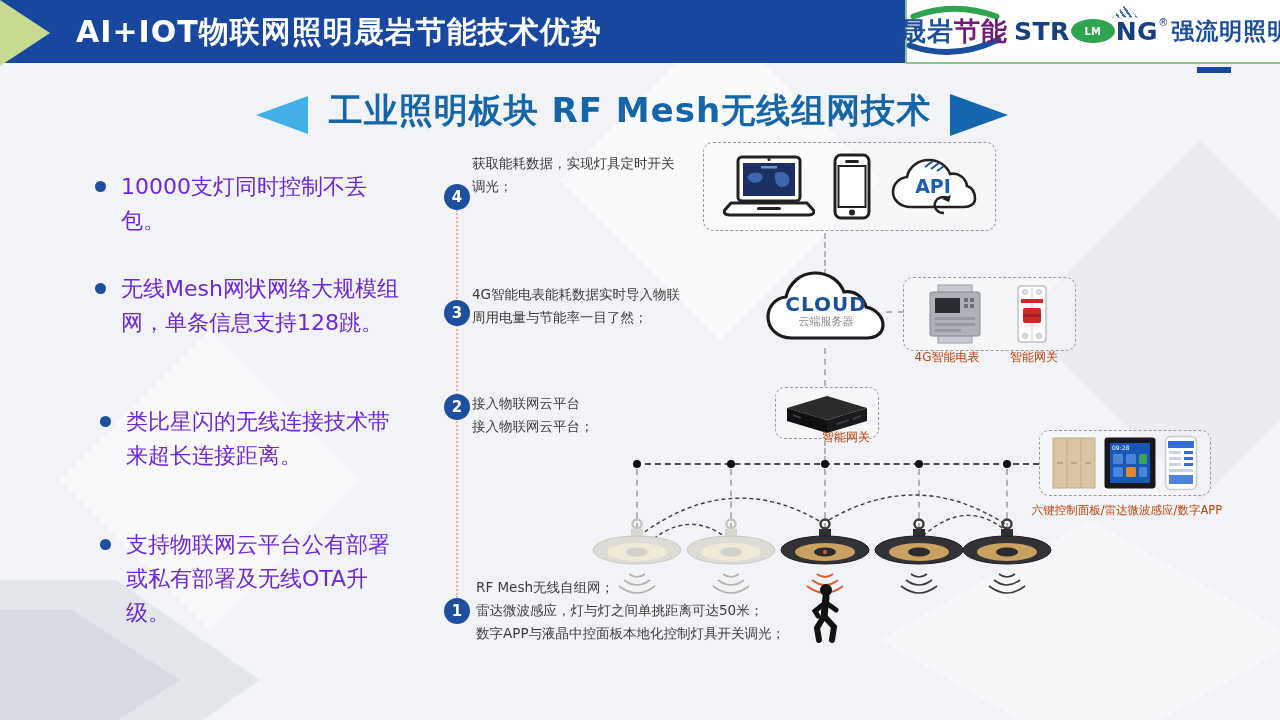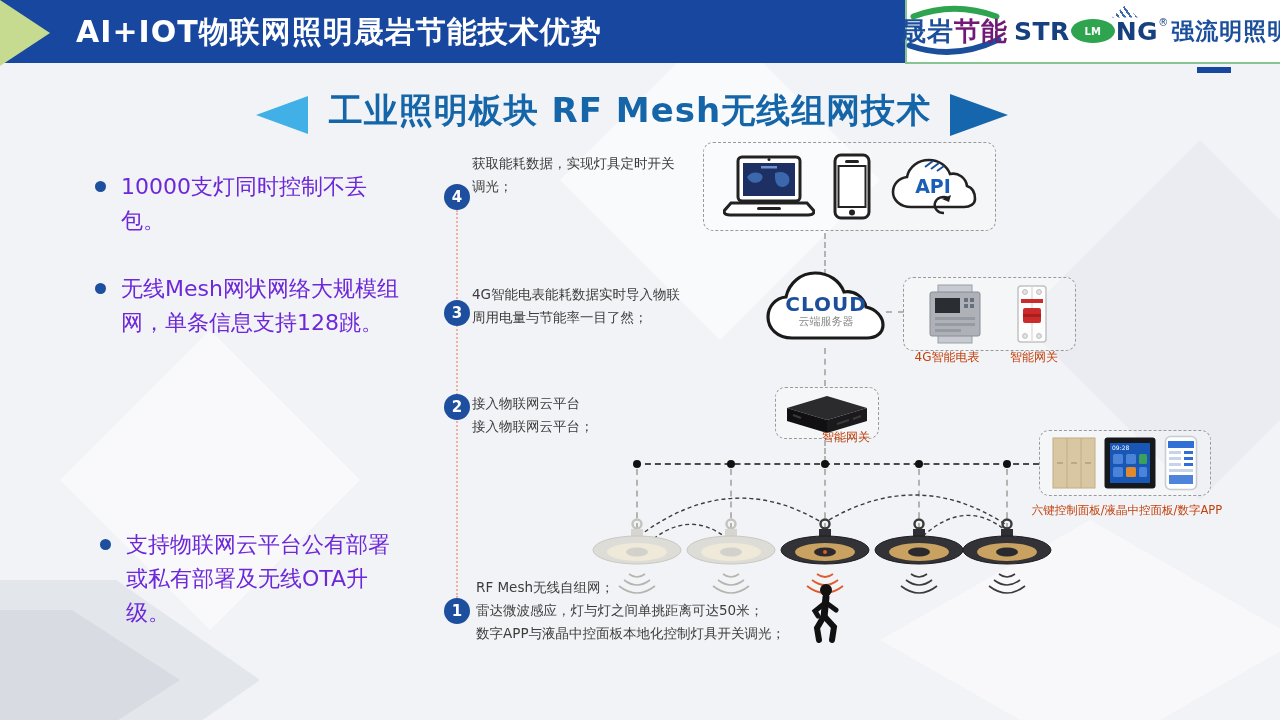--- a/index.html
+++ b/index.html
@@ -109,20 +109,24 @@
   <div class="abs tri-right"></div>
 
   <div class="abs bullet" style="left:95px;top:170px;">
     <span class="dot"></span>
     <span>10000支灯同时控制不丢包。</span>
   </div>
   <div class="abs bullet" style="left:95px;top:272px;">
     <span class="dot"></span>
     <span>无线Mesh网状网络大规模组网，单条信息支持128跳。</span>
   </div>
+  <div class="abs bullet" style="left:100px;top:405px;">
+    <span class="dot"></span>
+    <span>类比星闪的无线连接技术带来超长连接距离。</span>
+  </div>
   <div class="abs bullet" style="left:100px;top:528px;">
     <span class="dot"></span>
     <span>支持物联网云平台公有部署或私有部署及无线OTA升级。</span>
   </div>
 
   <div class="abs step-dotline"></div>
 
   <div class="abs step-circle" style="left:444px;top:184px;">4</div>
   <div class="abs step-text" style="left:472px;top:152px;">
     <div>获取能耗数据，实现灯具定时开关</div>
@@ -277,21 +281,21 @@
       <rect x="5" y="16" width="12" height="3" fill="#c7d3e8"></rect>
         <rect x="20" y="16" width="9" height="3" fill="#2f6fd6"></rect>
       <rect x="5" y="22" width="12" height="3" fill="#c7d3e8"></rect>
         <rect x="20" y="22" width="9" height="3" fill="#2f6fd6"></rect>
       <rect x="5" y="28" width="12" height="3" fill="#c7d3e8"></rect>
         <rect x="20" y="28" width="9" height="3" fill="#2f6fd6"></rect>
       <rect x="5" y="34" width="24" height="3" fill="#c7d3e8"></rect>
       <rect x="5" y="40" width="24" height="9" fill="#2f6fd6" opacity="0.85"></rect>
     </svg>
   </div>
-  <div class="abs dev-label" style="left:1022px;top:503px;width:210px;font-size:11.5px;">六键控制面板/液晶中控面板/数字APP</div>
+  <div class="abs dev-label" style="left:1022px;top:503px;width:210px;font-size:11.5px;">六键控制面板/雷达微波感应/数字APP</div>
 
   <svg class="abs" style="left:589px;top:516px;" width="96" height="88" viewBox="0 0 96 88">
     <circle cx="48" cy="8" r="4.5" fill="none" stroke="#c3c2bc" stroke-width="2.4"></circle>
     <rect x="42" y="13" width="12" height="8" fill="#d6d5cf"></rect>
     <ellipse cx="48" cy="34" rx="44" ry="14" fill="#dddcd6" stroke="#c9c8c2"></ellipse>
     <ellipse cx="48" cy="36" rx="30" ry="9" fill="#efe9da"></ellipse>
     <ellipse cx="48" cy="36" rx="11" ry="4.5" fill="#d2d1cb"></ellipse>
     <path d="M40 58 q8 6 16 0" fill="none" stroke="#b5b5af" stroke-width="1.6"></path>
     <path d="M35 64 q13 10 26 0" fill="none" stroke="#b5b5af" stroke-width="1.6"></path>
     <path d="M30 70 q18 14 36 0" fill="none" stroke="#b5b5af" stroke-width="1.6"></path>

